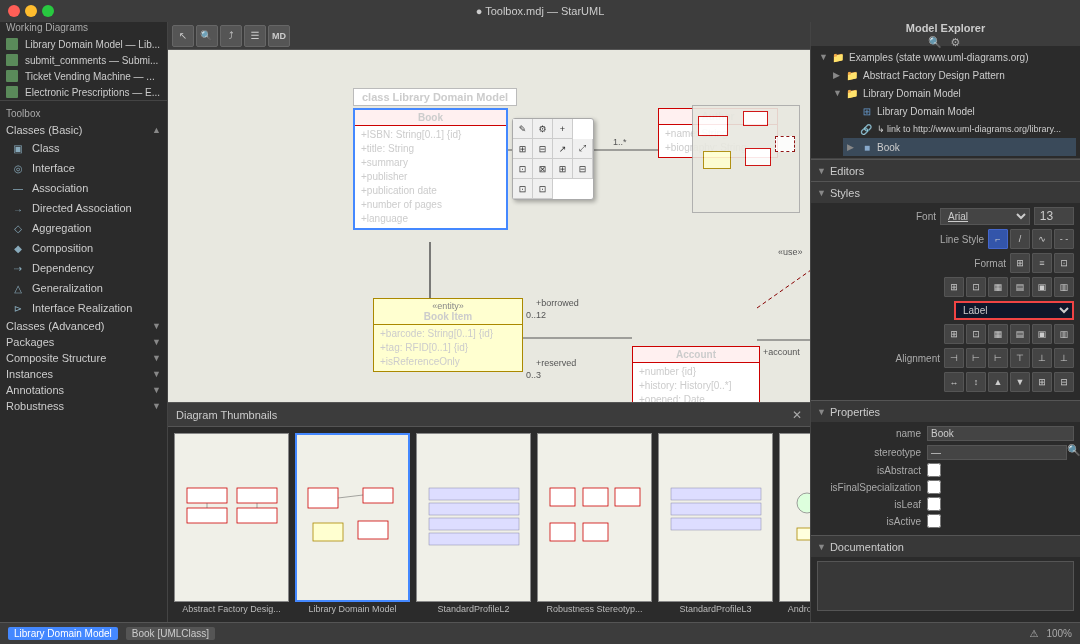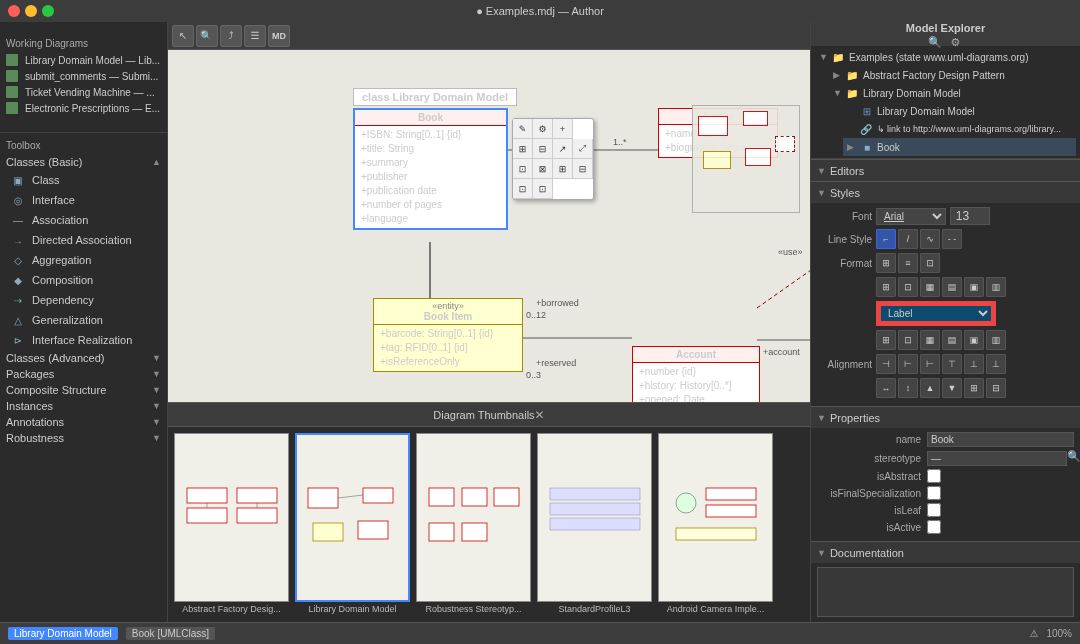--- a/index.html
+++ b/index.html
@@ -11,21 +11,21 @@
     .traffic-btn { width: 12px; height: 12px; border-radius: 50%; }
     .t-red { background: #ff5f57; }
     .t-yellow { background: #ffbd2e; }
     .t-green { background: #28c940; }
 
     
     #main { display: flex; flex: 1; overflow: hidden; }
 
     
     #toolbox { width: 168px; background: #2b2b2b; border-right: 1px solid #444; display: flex; flex-direction: column; overflow-y: auto; flex-shrink: 0; }
-    #working-diagrams { padding: 16px 6px; border-bottom: 1px solid #444; }
+    #working-diagrams { padding: 0 6px; border-bottom: 1px solid #444; }
     #working-diagrams .section-title { font-size: 10px; color: #aaa; margin-bottom: 3px; }
     .diagram-item { display: flex; align-items: center; gap: 7px; padding: 2px 0; cursor: pointer; font-size: 10px; color: #ccc; }
     .diagram-icon { width: 12px; height: 12px; background: #5a8a5a; border-radius: 1px; flex-shrink: 0; }
     .diagram-item .item-text { overflow: hidden; text-overflow: ellipsis; white-space: nowrap; }
 
     #toolbox-section { padding: 4px 6px; }
     .toolbox-title { font-size: 10px; color: #aaa; padding: 3px 0; }
     .tool-category { display: flex; align-items: center; justify-content: space-between; padding: 2px 0; cursor: pointer; font-size: 11px; color: #ccc; }
     .tool-item { display: flex; align-items: center; gap: 6px; padding: 2px 4px; cursor: pointer; font-size: 11px; color: #ccc; }
     .tool-icon { width: 16px; height: 16px; display: flex; align-items: center; justify-content: center; color: #8ab; font-size: 10px; }
@@ -52,21 +52,21 @@
     
     .float-toolbar { position: absolute; background: #fff; border: 1px solid #aaa; border-radius: 3px; display: flex; flex-direction: column; box-shadow: 2px 2px 4px rgba(0,0,0,0.3); }
     .float-tb-row { display: flex; }
     .float-tb-btn { width: 20px; height: 20px; border: none; background: #f0f0f0; border-right: 1px solid #ccc; border-bottom: 1px solid #ccc; cursor: pointer; display: flex; align-items: center; justify-content: center; font-size: 9px; color: #333; }
 
     
     #svg-overlay { position: absolute; top: 0; left: 0; width: 100%; height: 100%; pointer-events: none; }
 
     
     #thumbnails { height: 220px; background: #2b2b2b; border-top: 1px solid #555; position: absolute; bottom: 0; left: 0; width: 100%; }
-    #thumbnails-header { height: 24px; background: #3c3c3c; display: flex; align-items: center; justify-content: center; padding: 0 8px; border-bottom: 1px solid #555; }
+    #thumbnails-header { height: 24px; background: #3c3c3c; display: flex; align-items: center; justify-content: space-between; padding: 0 8px; border-bottom: 1px solid #555; }
     #thumbnails-title { font-size: 11px; color: #ccc; }
     #thumbnails-close { cursor: pointer; color: #aaa; font-size: 12px; }
     #thumbnails-grid { display: flex; gap: 6px; padding: 6px; overflow-x: auto; height: calc(100% - 24px); }
     .thumb-item { width: 115px; flex-shrink: 0; display: flex; flex-direction: column; }
     .thumb-img { flex: 1; background: #f0f0e8; border: 1px solid #888; display: flex; align-items: center; justify-content: center; font-size: 8px; color: #555; overflow: hidden; position: relative; }
     .thumb-label { font-size: 9px; color: #bbb; text-align: center; padding: 2px 0; overflow: hidden; text-overflow: ellipsis; white-space: nowrap; }
     .thumb-img.selected-thumb { border: 2px solid #4488ff; }
 
     
     #right-panel { width: 270px; background: #2b2b2b; border-left: 1px solid #444; display: flex; flex-direction: column; overflow-y: auto; flex-shrink: 0; }
@@ -82,30 +82,30 @@
     .folder-icon { color: #d4a040; }
     .link-icon { color: #88aa88; }
 
     
     #editors-section { flex: 1; overflow-y: auto; }
     .section-header { height: 22px; background: #383838; display: flex; align-items: center; padding: 0 6px; cursor: pointer; border-top: 1px solid #555; }
     .section-header-title { font-size: 11px; color: #ccc; }
     .section-toggle { color: #888; font-size: 9px; margin-right: 4px; }
 
     .styles-section { padding: 4px 6px; }
-    .style-row { display: flex; align-items: center; margin-bottom: 4px; gap: 4px; }
+    .style-row { display: flex; align-items: center; margin-bottom: 4px; gap: 4px; justify-content: flex-end; }
     .style-label { width: 55px; font-size: 10px; color: #aaa; text-align: right; flex-shrink: 0; }
     .style-select { background: #444; color: #ccc; border: 1px solid #555; padding: 1px 3px; font-size: 10px; width: 100%; }
     .style-num { width: 40px; background: #444; color: #ccc; border: 1px solid #555; padding: 1px 2px; font-size: 12px; text-align: center; }
     .color-swatch { width: 16px; height: 16px; border: 1px solid #666; cursor: pointer; }
     .icon-group { display: flex; gap: 2px; }
     .style-icon-btn { width: 20px; height: 20px; background: #444; border: 1px solid #555; cursor: pointer; display: flex; align-items: center; justify-content: center; font-size: 9px; color: #ccc; border-radius: 1px; }
     .style-icon-btn.active { background: #3355aa; border-color: #4466cc; }
 
-    .format-select { background: #0c4a6e; color: #ccc; border: 5px solid #ef4444; padding: 1px 3px; font-size: 10px; width: 120px; }
+    .format-select { background: #0f172a; color: #ccc; border: 2px solid #ef4444; padding: 1px 3px; font-size: 10px; width: 120px; }
 
     .properties-section { padding: 4px 6px; }
     .prop-row { display: flex; align-items: center; margin-bottom: 3px; }
     .prop-label { width: 110px; font-size: 10px; color: #aaa; text-align: right; padding-right: 6px; flex-shrink: 0; }
     .prop-input { flex: 1; background: #444; color: #ccc; border: 1px solid #555; padding: 1px 3px; font-size: 10px; }
     .prop-select { flex: 1; background: #444; color: #ccc; border: 1px solid #555; padding: 1px 2px; font-size: 10px; }
     .prop-checkbox { width: 14px; height: 14px; }
     .prop-search { width: 16px; height: 16px; cursor: pointer; color: #aaa; }
 
     .doc-section { padding: 4px 6px; }
@@ -120,21 +120,21 @@
   </style>
 </head>
 <body>
 
 <div id="titlebar">
   <div class="traffic">
     <div class="traffic-btn t-red"></div>
     <div class="traffic-btn t-yellow"></div>
     <div class="traffic-btn t-green"></div>
   </div>
-  <span>● Examples.mdj — Author</span>
+  <span>● Toolbox.mdj — StarUML</span>
 </div>
 
 <div id="main">
 
   <div id="toolbox">
 
     <div id="working-diagrams">
       <div class="section-title">Working Diagrams</div>
       <div class="diagram-item">
         <div class="diagram-icon"></div>
@@ -370,20 +370,31 @@
                   <rect x="10" y="40" width="30" height="18" fill="#ffffd0" stroke="#aa8800" stroke-width="0.8"></rect>
                   <rect x="55" y="38" width="30" height="18" fill="#fff" stroke="#c00" stroke-width="0.8"></rect>
                   <line x1="35" y1="15" x2="60" y2="12" stroke="#555" stroke-width="0.5"></line>
                 </svg>
             </div>
             <div class="thumb-label">Library Domain Model</div>
           </div>
           <div class="thumb-item">
             <div class="thumb-img">
               <svg width="100" height="70" viewBox="0 0 100 70">
+                  <rect x="5" y="5" width="90" height="12" fill="#ddf" stroke="#88a" stroke-width="0.5"></rect>
+                  <rect x="5" y="20" width="90" height="12" fill="#ddf" stroke="#88a" stroke-width="0.5"></rect>
+                  <rect x="5" y="35" width="90" height="12" fill="#ddf" stroke="#88a" stroke-width="0.5"></rect>
+                  <rect x="5" y="50" width="90" height="12" fill="#ddf" stroke="#88a" stroke-width="0.5"></rect>
+                </svg>
+            </div>
+            <div class="thumb-label">StandardProfileL2</div>
+          </div>
+          <div class="thumb-item">
+            <div class="thumb-img">
+              <svg width="100" height="70" viewBox="0 0 100 70">
                   <rect x="5" y="5" width="25" height="18" fill="#fff" stroke="#c00" stroke-width="0.8"></rect>
                   <rect x="38" y="5" width="25" height="18" fill="#fff" stroke="#c00" stroke-width="0.8"></rect>
                   <rect x="70" y="5" width="25" height="18" fill="#fff" stroke="#c00" stroke-width="0.8"></rect>
                   <rect x="5" y="40" width="25" height="18" fill="#fff" stroke="#c00" stroke-width="0.8"></rect>
                   <rect x="38" y="40" width="25" height="18" fill="#fff" stroke="#c00" stroke-width="0.8"></rect>
                 </svg>
             </div>
             <div class="thumb-label">Robustness Stereotyp...</div>
           </div>
           <div class="thumb-item">
@@ -469,21 +480,21 @@
       </div>
 
       <div class="section-header">
         <span class="section-toggle">▼</span>
         <span class="section-header-title">Styles</span>
       </div>
       <div class="styles-section">
 
         <div class="style-row">
           <span class="style-label">Font</span>
-          <select class="style-select" style="width:70px;text-decoration:underline;">
+          <select class="style-select" style="width:90px;text-decoration:underline;">
             <option>Arial</option>
           </select>
           <input class="style-num" type="number" value="13" style="">
         </div>
 
 
         <div class="style-row">
           <span class="style-label">Line Style</span>
           <div class="icon-group">
             <div class="style-icon-btn active">⌐</div>

